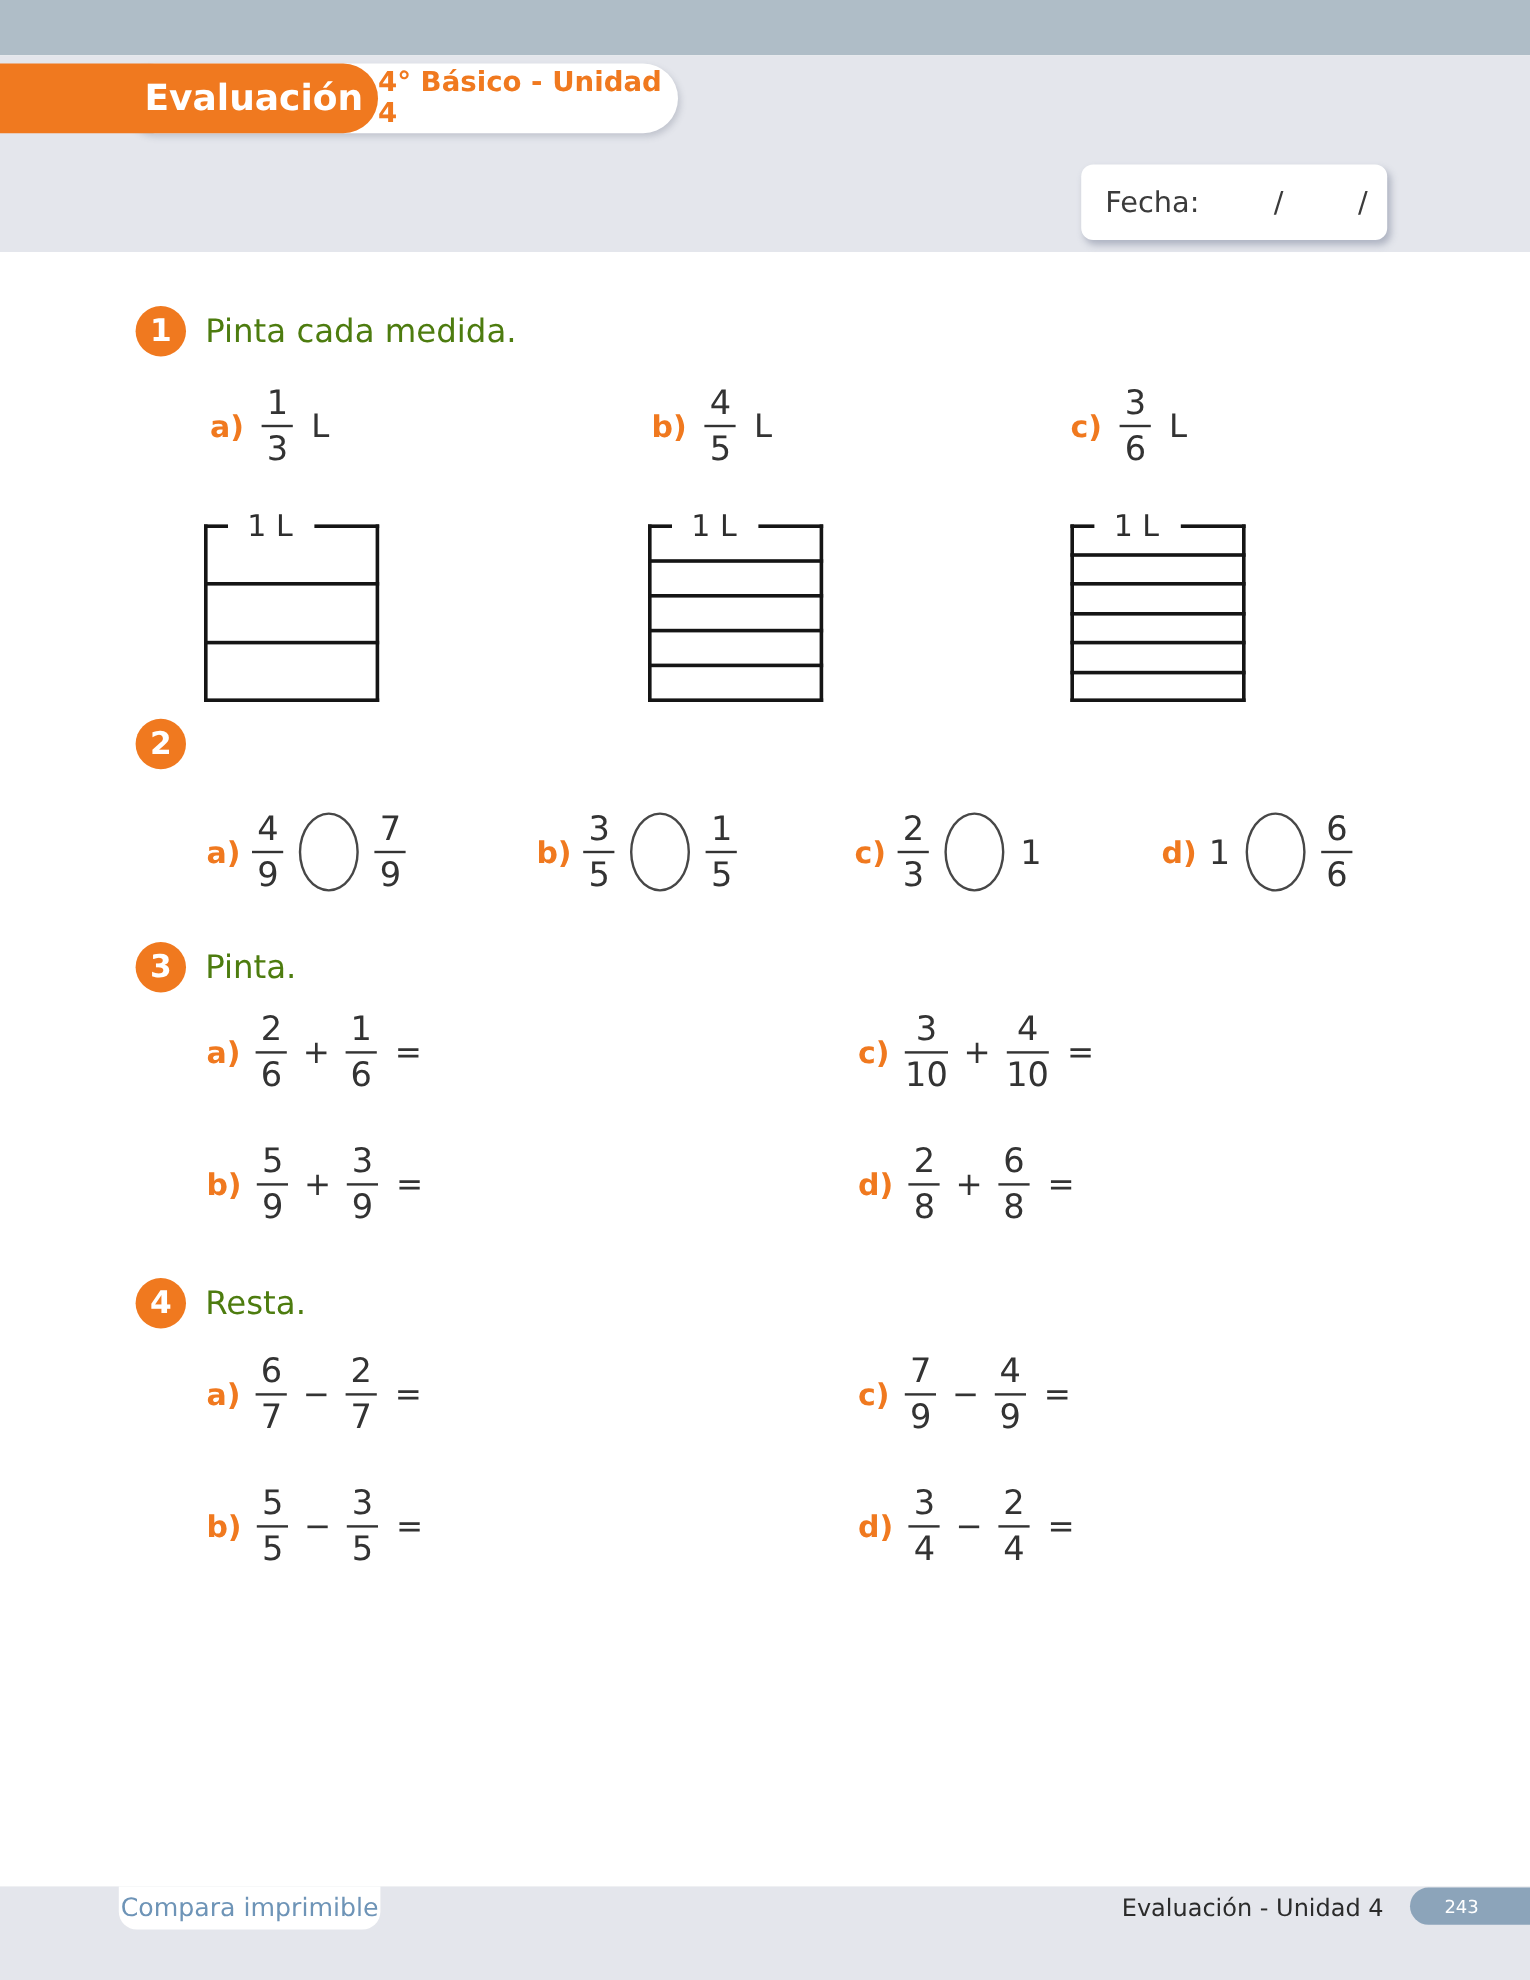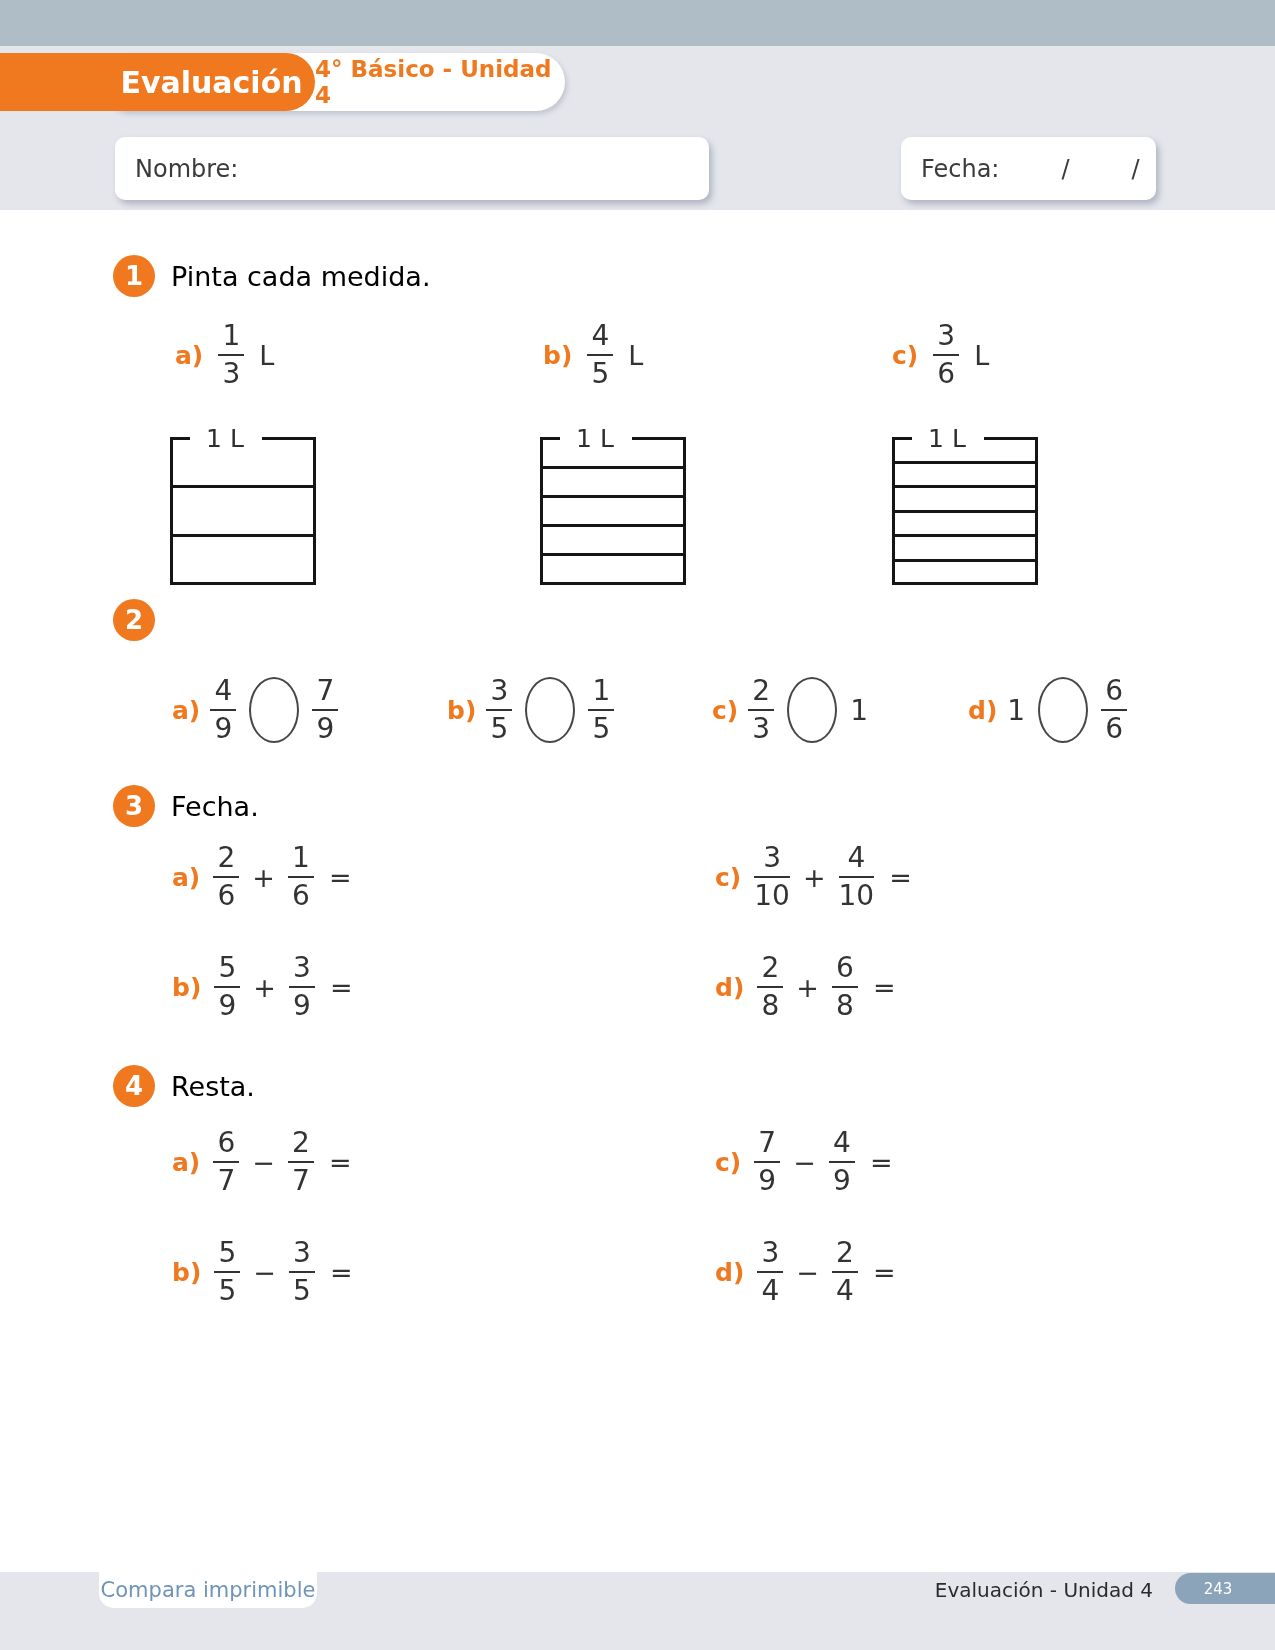--- a/index.html
+++ b/index.html
@@ -21,21 +21,21 @@
             padding-left:20px;box-sizing:border-box;font-size:24px;color:#3b3b3b;}
   .namebox{left:115px;width:594px;}
   .datebox{left:877px;width:255px;margin-left:24px;}
   .slash1{margin-left:62px;}
   .slash2{margin-left:62px;}
 
   
   .exh{position:absolute;left:113px;display:flex;align-items:center;gap:16px;}
   .ex-circle{width:42px;height:42px;border-radius:50%;background:#F0791F;color:#fff;
              font-size:26px;font-weight:bold;display:flex;align-items:center;justify-content:center;}
-  .ex-title{font-size:27px;color:#000000;}
+  .ex-title{font-size:27px;color:#4d7c0f;}
 
   
   .frac{display:inline-flex;flex-direction:column;align-items:center;line-height:1;
         font-size:28px;color:#333;min-width:26px;}
   .frac .bar{align-self:stretch;height:2px;background:#333;margin:4px 0;}
   .whole{font-size:28px;color:#333;}
   .lbl{color:#F0791F;font-weight:bold;font-size:25px;}
   .op{font-size:27px;color:#333;}
   .eq{font-size:27px;color:#333;margin-left:2px;}
   .unit{font-size:27px;color:#333;}
@@ -76,23 +76,20 @@
 <body>
 
 <div class="page">
 
   <div class="topstrip"></div>
   <div class="band"></div>
   <div class="pill"></div>
   <div class="badge">Evaluación</div>
   <div class="subtitle">4° Básico - Unidad 4</div>
 
-  <div class="fieldbox namebox">
-    <span>Nombre:</span>
-  </div>
   <div class="fieldbox datebox">
     <span>Fecha:</span>
     <span class="slash1">/</span>
     <span class="slash2">/</span>
   </div>
 
   <div class="exh" style="top:255px;">
     <div class="ex-circle">1</div>
     <div class="ex-title">Pinta cada medida.</div>
   </div>
@@ -212,21 +209,21 @@
     <span class="cmp"></span>
     <span class="frac">
       <span>6</span>
       <span class="bar"></span>
       <span>6</span>
     </span>
   </div>
 
   <div class="exh" style="top:785px;">
     <div class="ex-circle">3</div>
-    <div class="ex-title">Fecha.</div>
+    <div class="ex-title">Pinta.</div>
   </div>
 
   <div class="sum-item" style="left:172px;top:842px;">
     <span class="lbl">a)</span>
     <span class="frac">
       <span>2</span>
       <span class="bar"></span>
       <span>6</span>
     </span>
     <span class="op">+</span>

